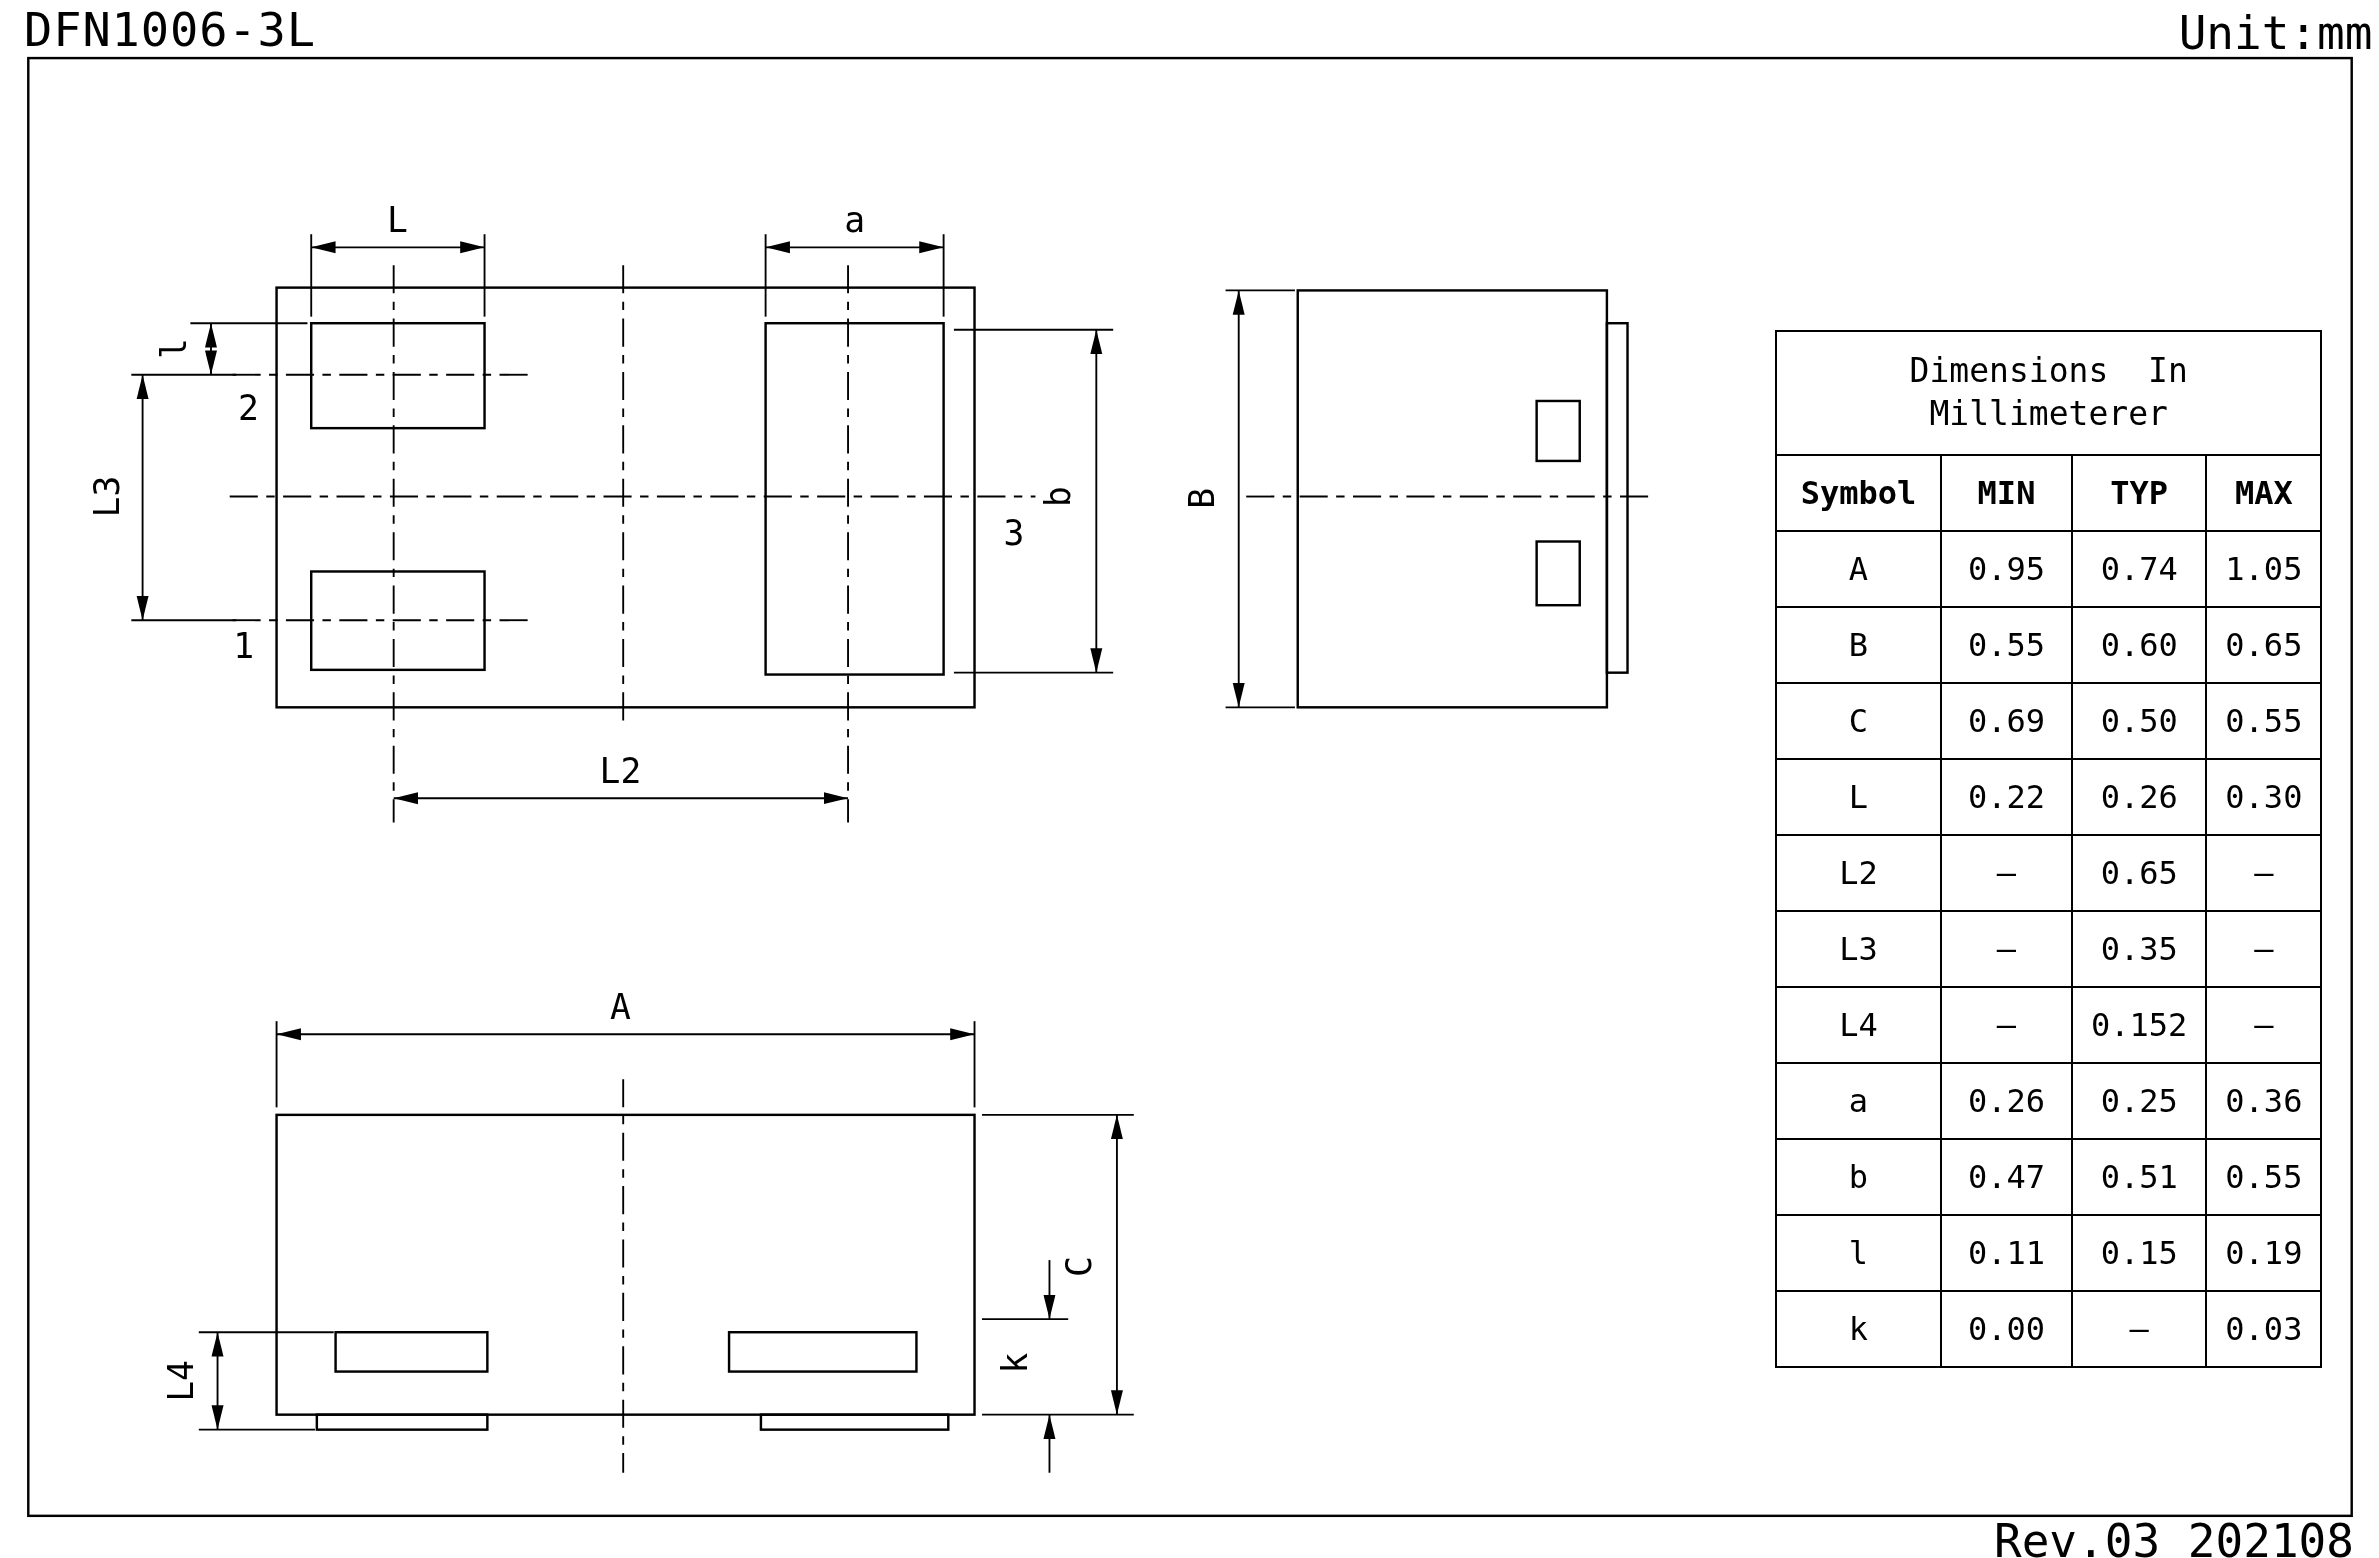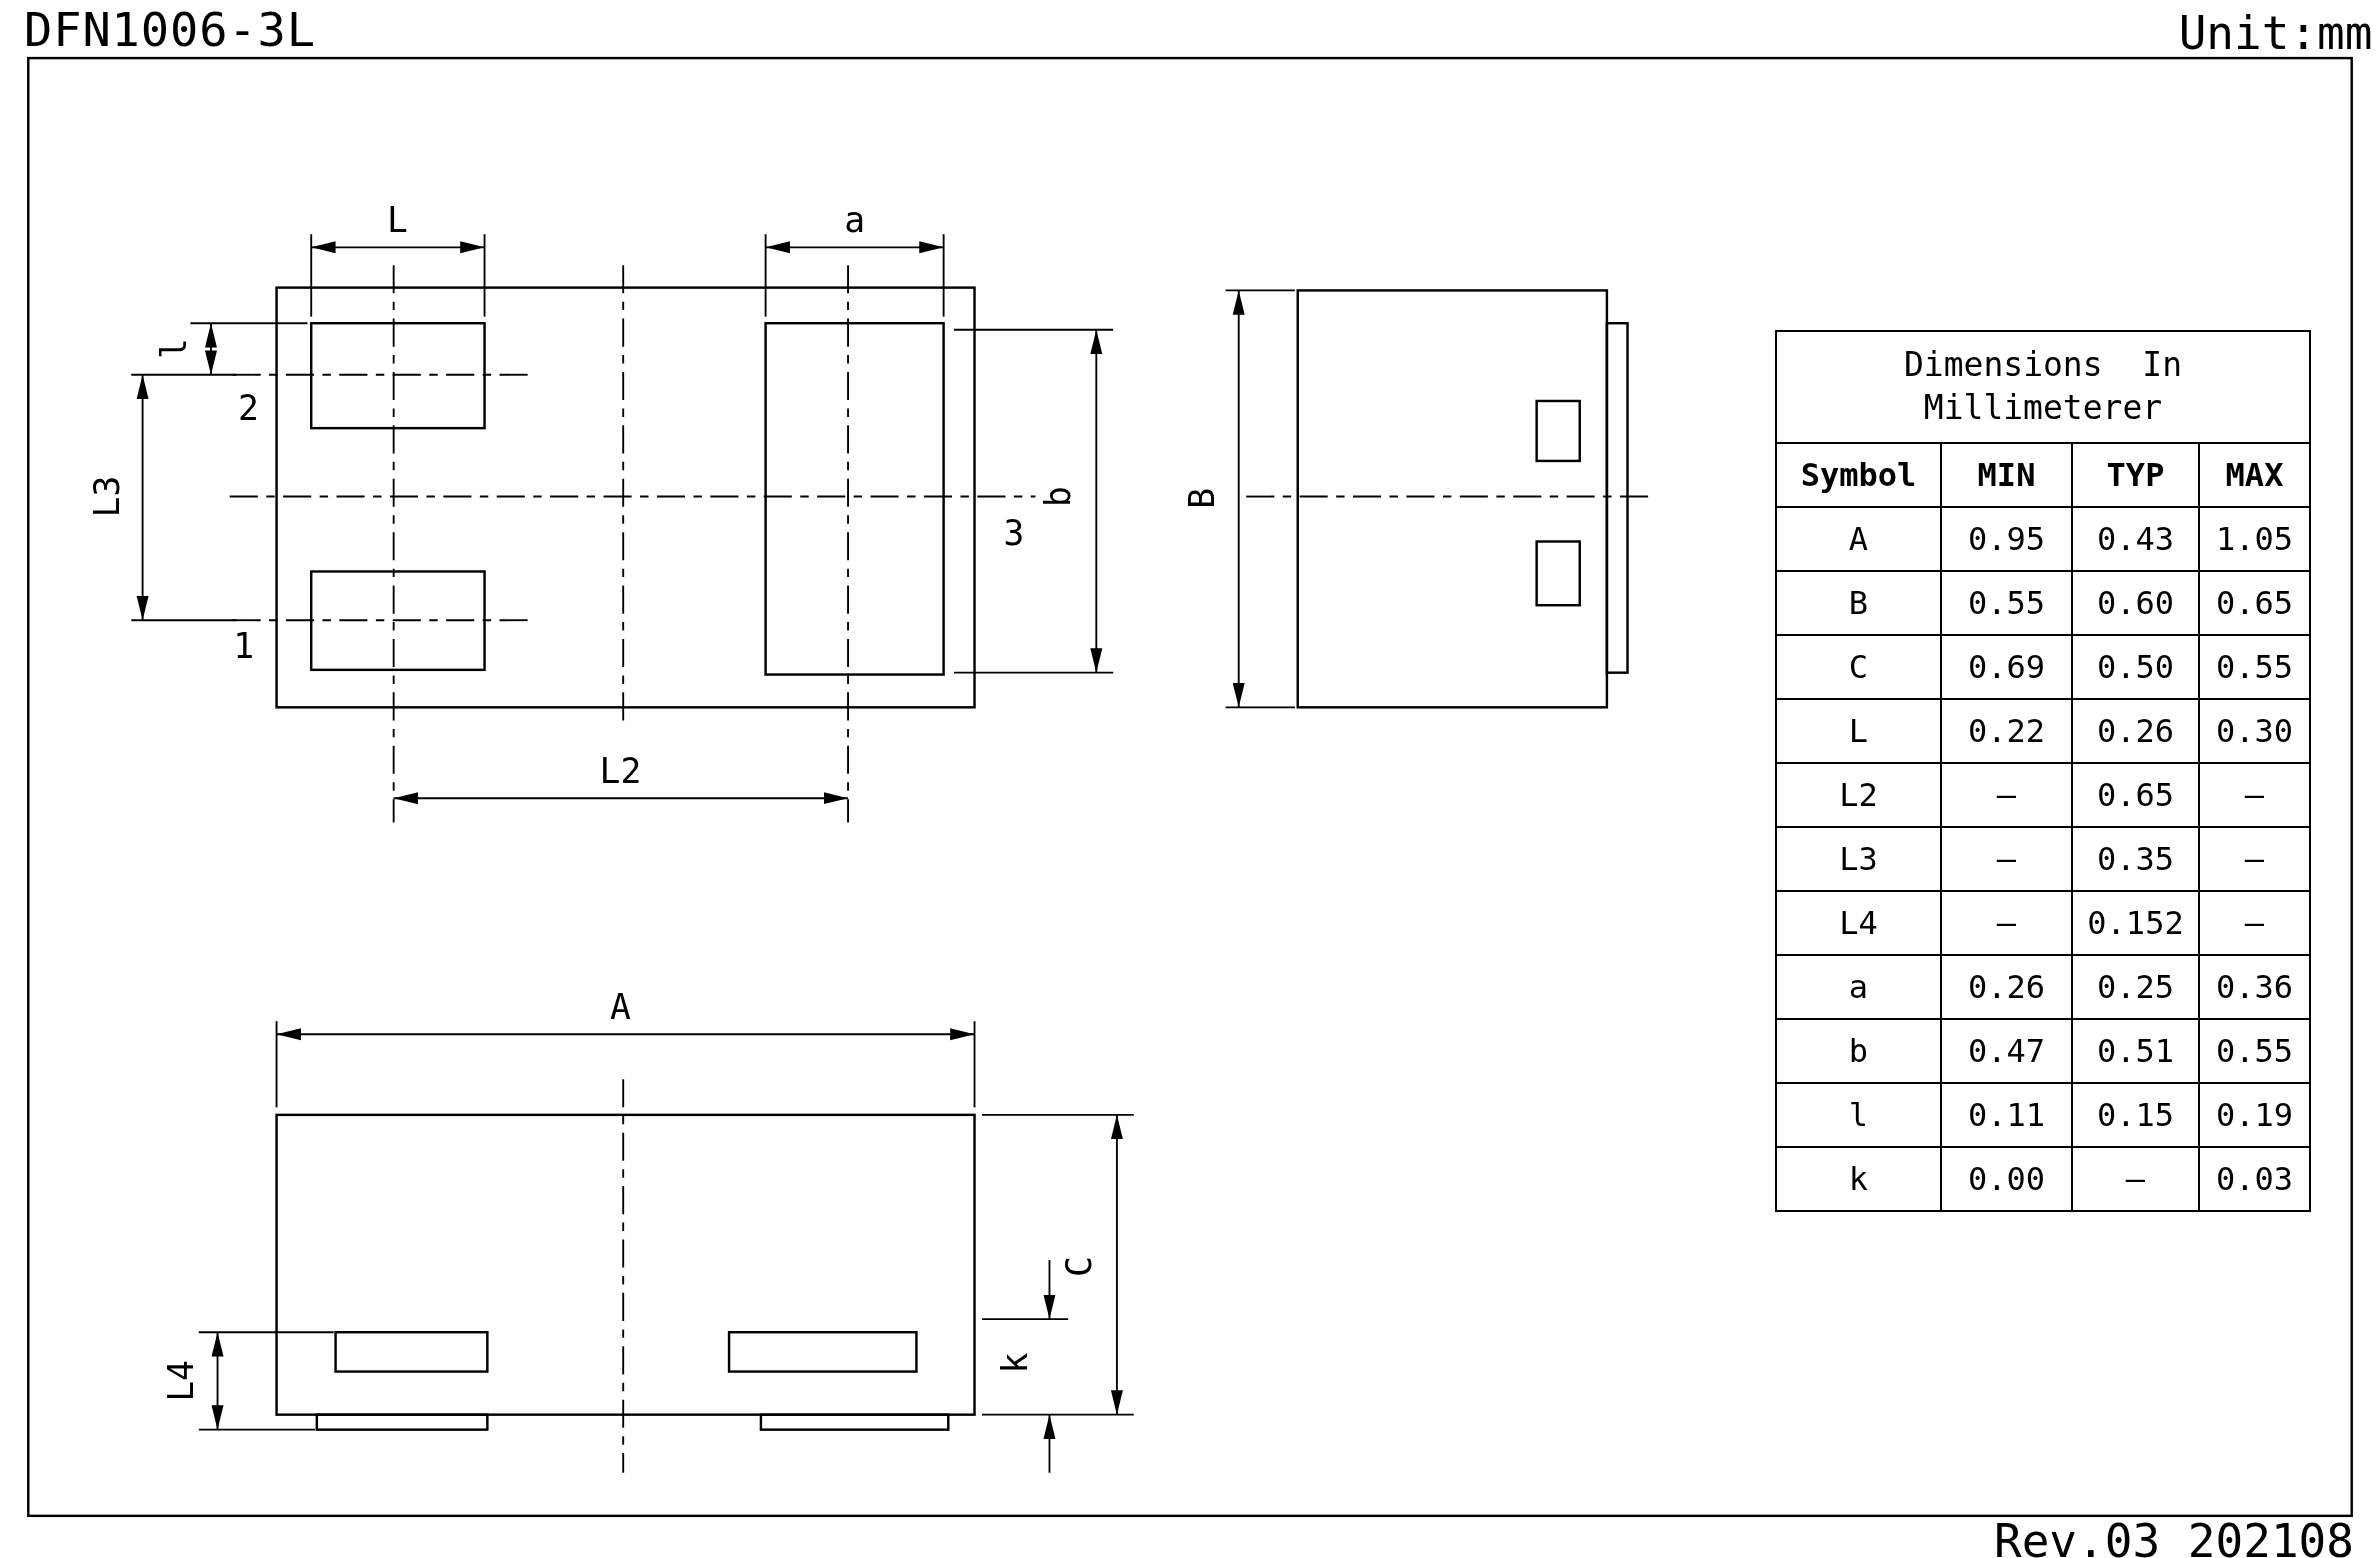--- a/index.html
+++ b/index.html
@@ -19,21 +19,21 @@
   .t { stroke:#000; stroke-width:2;   fill:none; }
   .c { stroke:#000; stroke-width:2;   fill:none; stroke-dasharray:30 9 9 9; }
 
   .dim-table {
     position:absolute; left:1775px; top:330px;
     border-collapse:collapse; table-layout:fixed;
     font-size:32px; background:#fff;
   }
   .dim-table th, .dim-table td {
     border:2.8px solid #000; text-align:center; vertical-align:middle;
-    font-weight:normal; padding:12px;
+    font-weight:normal; padding:18px;
   }
   .t-head { height:88px; font-size:33px; }
   .t-head .line { white-space:pre; line-height:1.3; }
   .hdr-row th { height:52px;font-weight:bold; }
   .data-row td { height:52px; }
 </style>
 </head>
 <body>
 
 <div class="sheet">
@@ -155,21 +155,21 @@
       </tr>
       <tr class="hdr-row">
         <th>Symbol</th>
         <th>MIN</th>
         <th>TYP</th>
         <th>MAX</th>
       </tr>
       <tr class="data-row">
         <td>A</td>
         <td>0.95</td>
-        <td>0.43</td>
+        <td>0.74</td>
         <td>1.05</td>
       </tr>
       <tr class="data-row">
         <td>B</td>
         <td>0.55</td>
         <td>0.60</td>
         <td>0.65</td>
       </tr>
       <tr class="data-row">
         <td>C</td>

